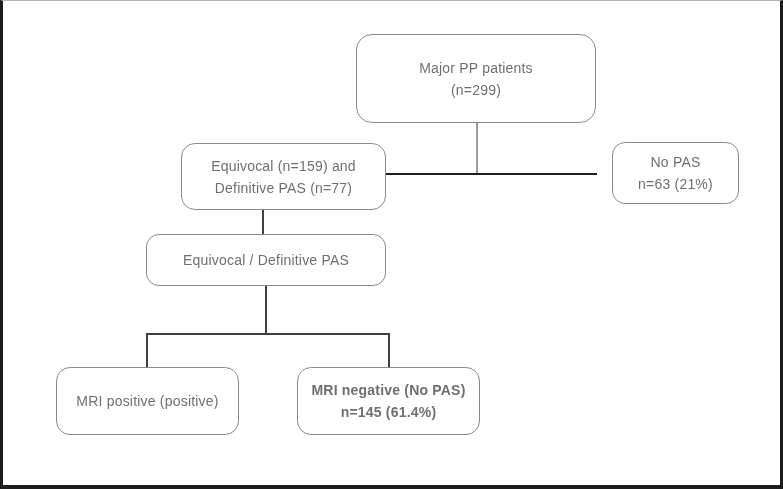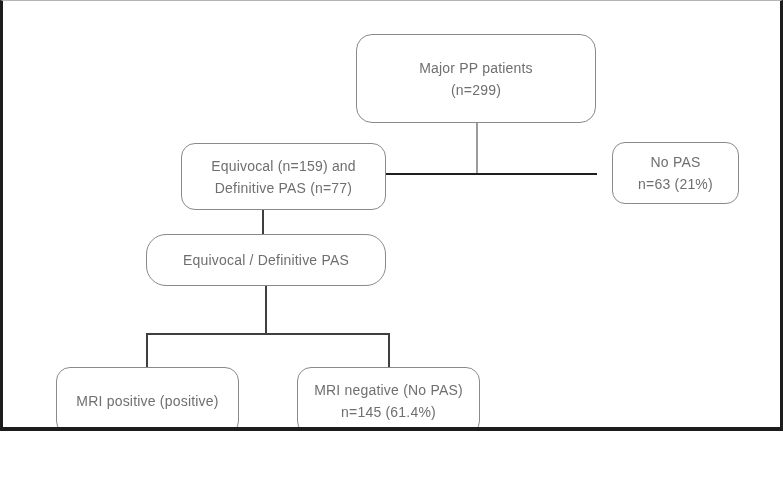--- a/index.html
+++ b/index.html
@@ -8,21 +8,21 @@
     --text:#6f6f6f;
     --connector-dark:#3f3f3f;
     --connector-black:#1e1e1e;
     --connector-light:#9c9c9c;
     --frame:#1c1c1c;
     --frame-top:#b5b5b5;
   }
   html,body{margin:0;padding:0;background:#fff;}
   .figure{
     position:relative;
-    width:783px;height:431px;
+    width:783px;height:489px;
     box-sizing:border-box;
     background:var(--background);
     border:3px solid var(--frame);
     border-top:1px solid var(--frame-top);
     border-bottom-width:4px;
     overflow:hidden;
     font-family:"Liberation Sans","DejaVu Sans",sans-serif;
   }
   .node{
     position:absolute;
@@ -41,23 +41,23 @@
   }
   .conn{position:absolute;}
   .conn.light{background:var(--connector-light);}
   .conn.dark{background:var(--connector-dark);}
   .conn.black{background:var(--connector-black);}
 
   
   #node-root        {left:353px; top:33px;  width:240px; height:89px; border-radius:16px;}
   #node-equiv-def-n {left:157px; top:142px; width:205px; height:67px; border-radius:14px;margin-left:21px;}
   #node-no-pas      {left:593px; top:141px; width:127px; height:62px; border-radius:13px;margin-left:16px;}
-  #node-equiv-def   {left:143px; top:233px; width:240px; height:52px; border-radius:20px;}
+  #node-equiv-def   {left:143px; top:233px; width:240px; height:52px; border-radius:13px;}
   #node-mri-pos     {left:53px;  top:366px; width:183px; height:68px; border-radius:14px;}
-  #node-mri-neg     {left:294px; top:366px; width:183px; height:68px; border-radius:14px;}
+  #node-mri-neg     {left:294px; top:366px; width:183px; height:68px; border-radius:14px;font-weight:bold;}
 
   
   #conn-root-stem   {left:473px; top:122px; width:1.5px; height:51px;}
   #conn-branch-h    {left:362px; top:172px; width:232px; height:1.5px;}
   #conn-equiv-drop  {left:259px; top:209px; width:1.5px; height:24px;}
   #conn-split-stem  {left:262px; top:285px; width:1.5px; height:48px;}
   #conn-split-h     {left:143px; top:332px; width:243px; height:1.5px;}
   #conn-left-drop   {left:143px; top:332px; width:1.5px; height:34px;}
   #conn-right-drop  {left:385px; top:332px; width:1.5px; height:34px;}
 </style>

